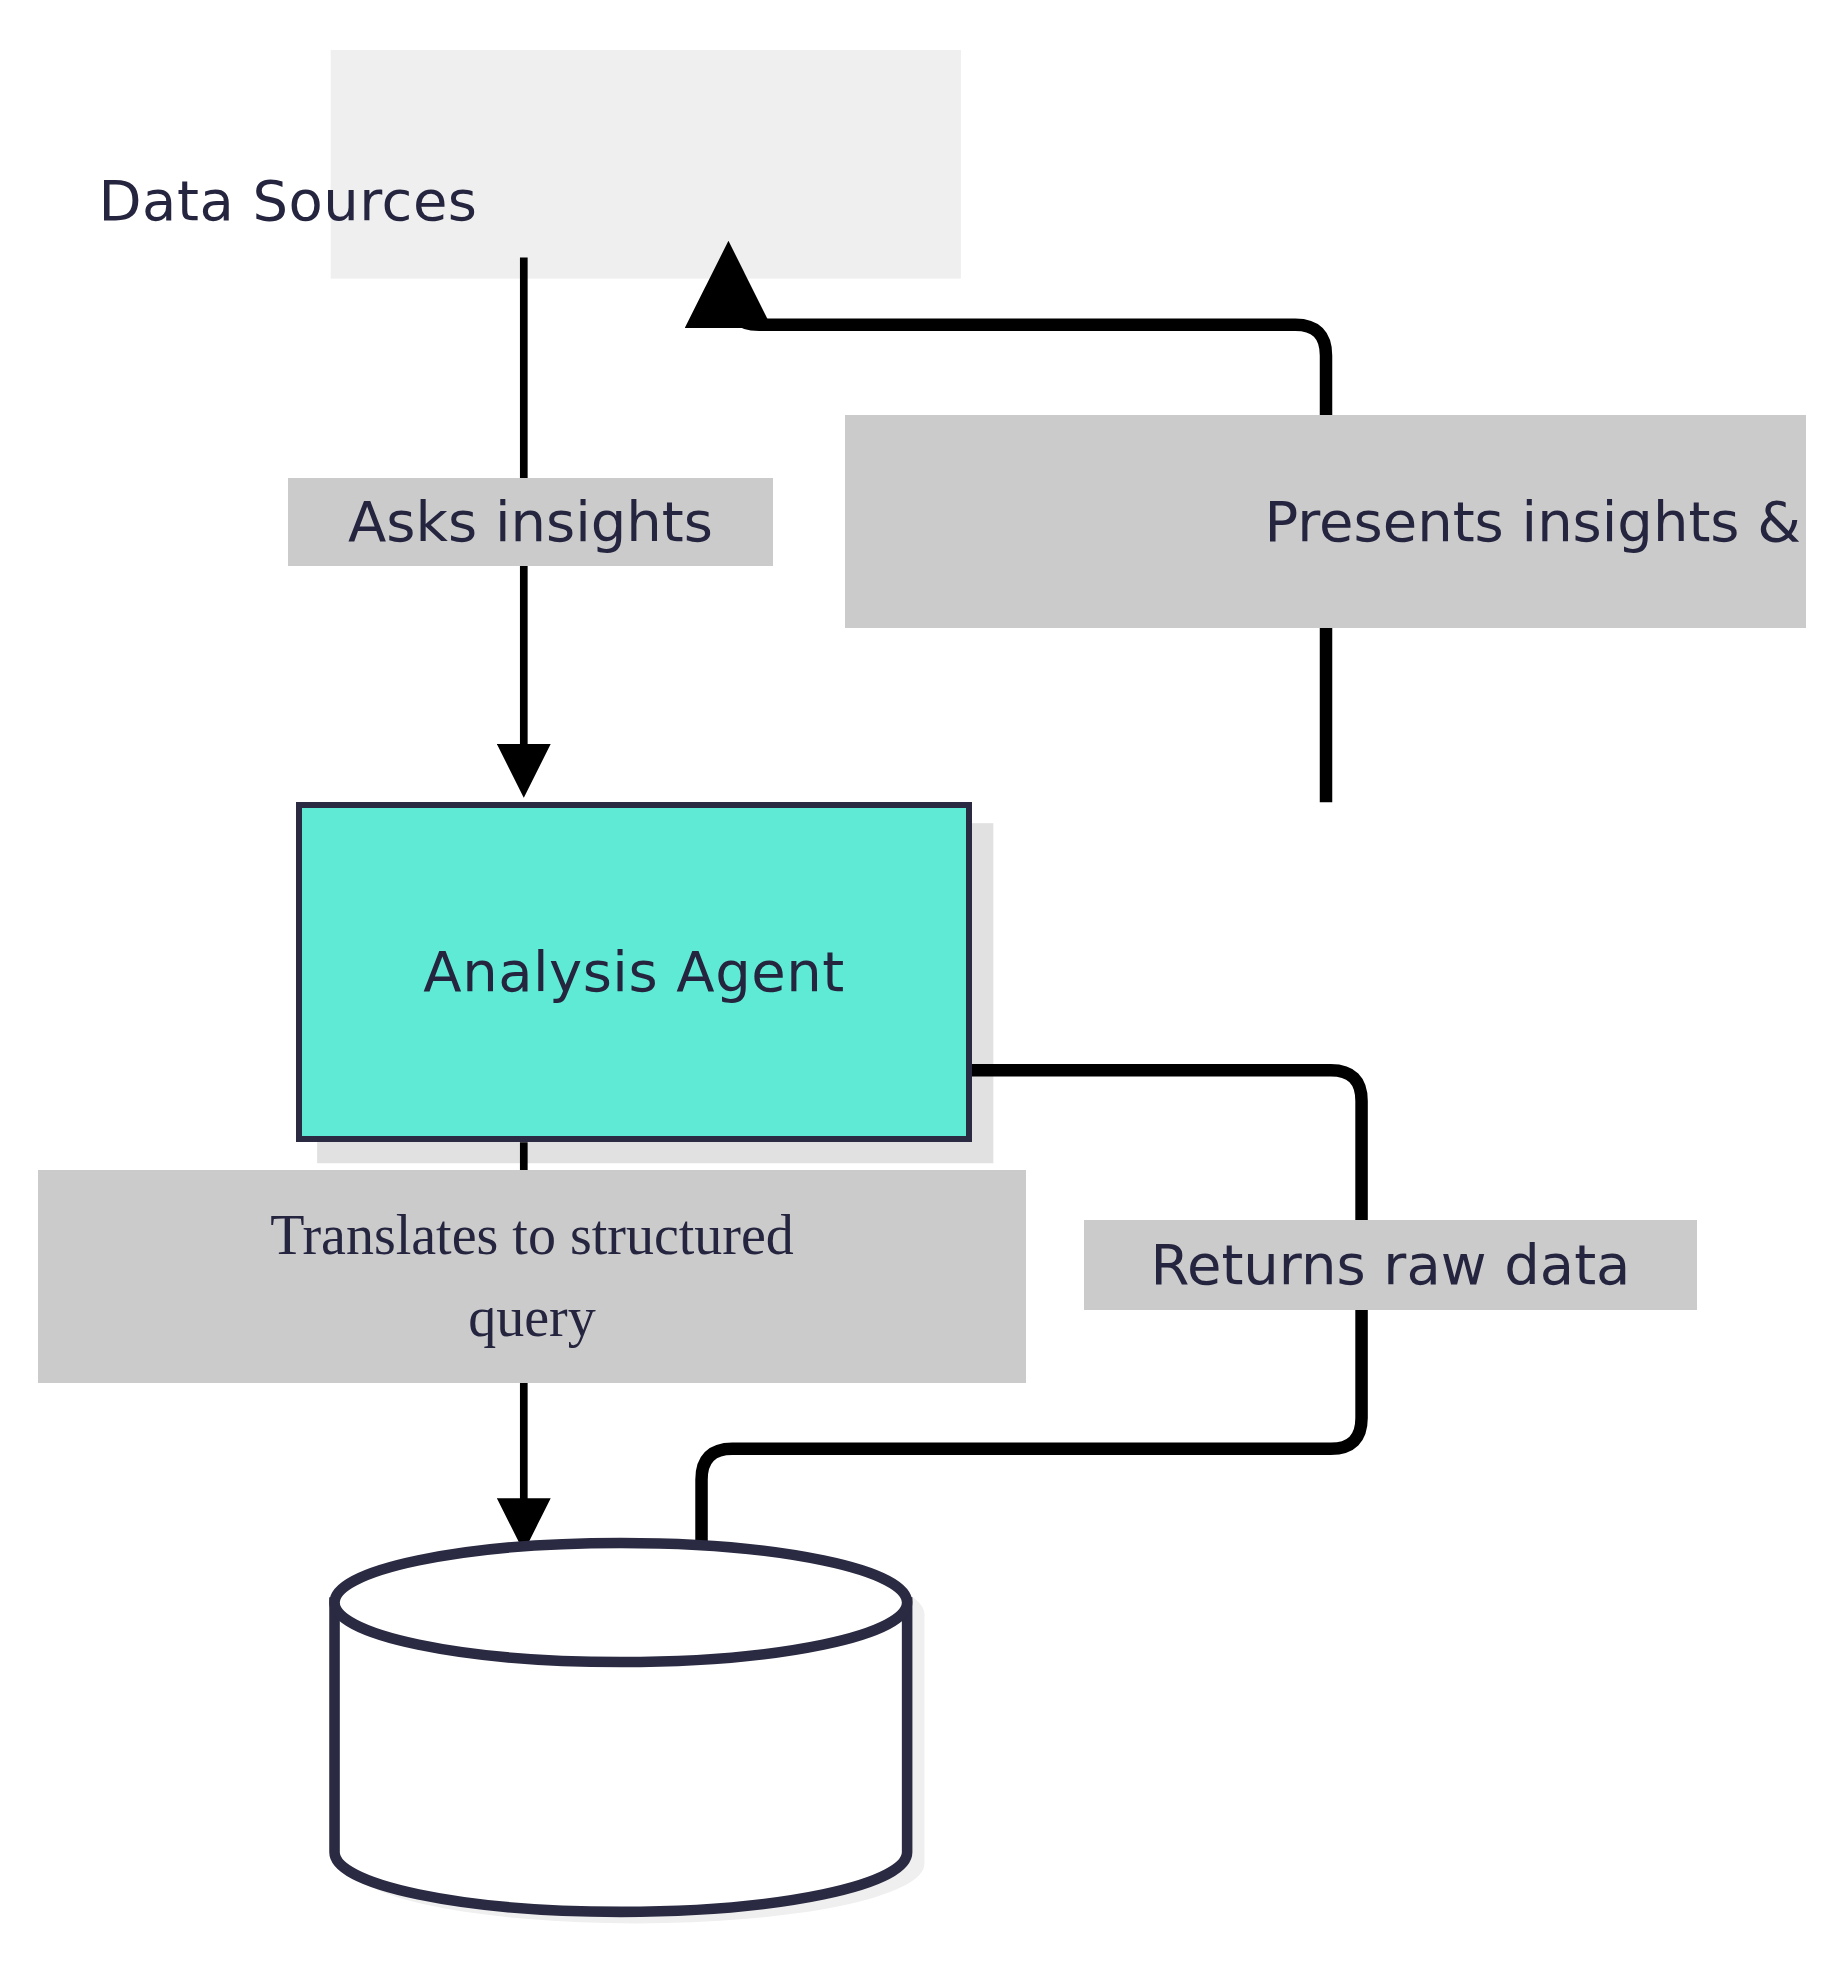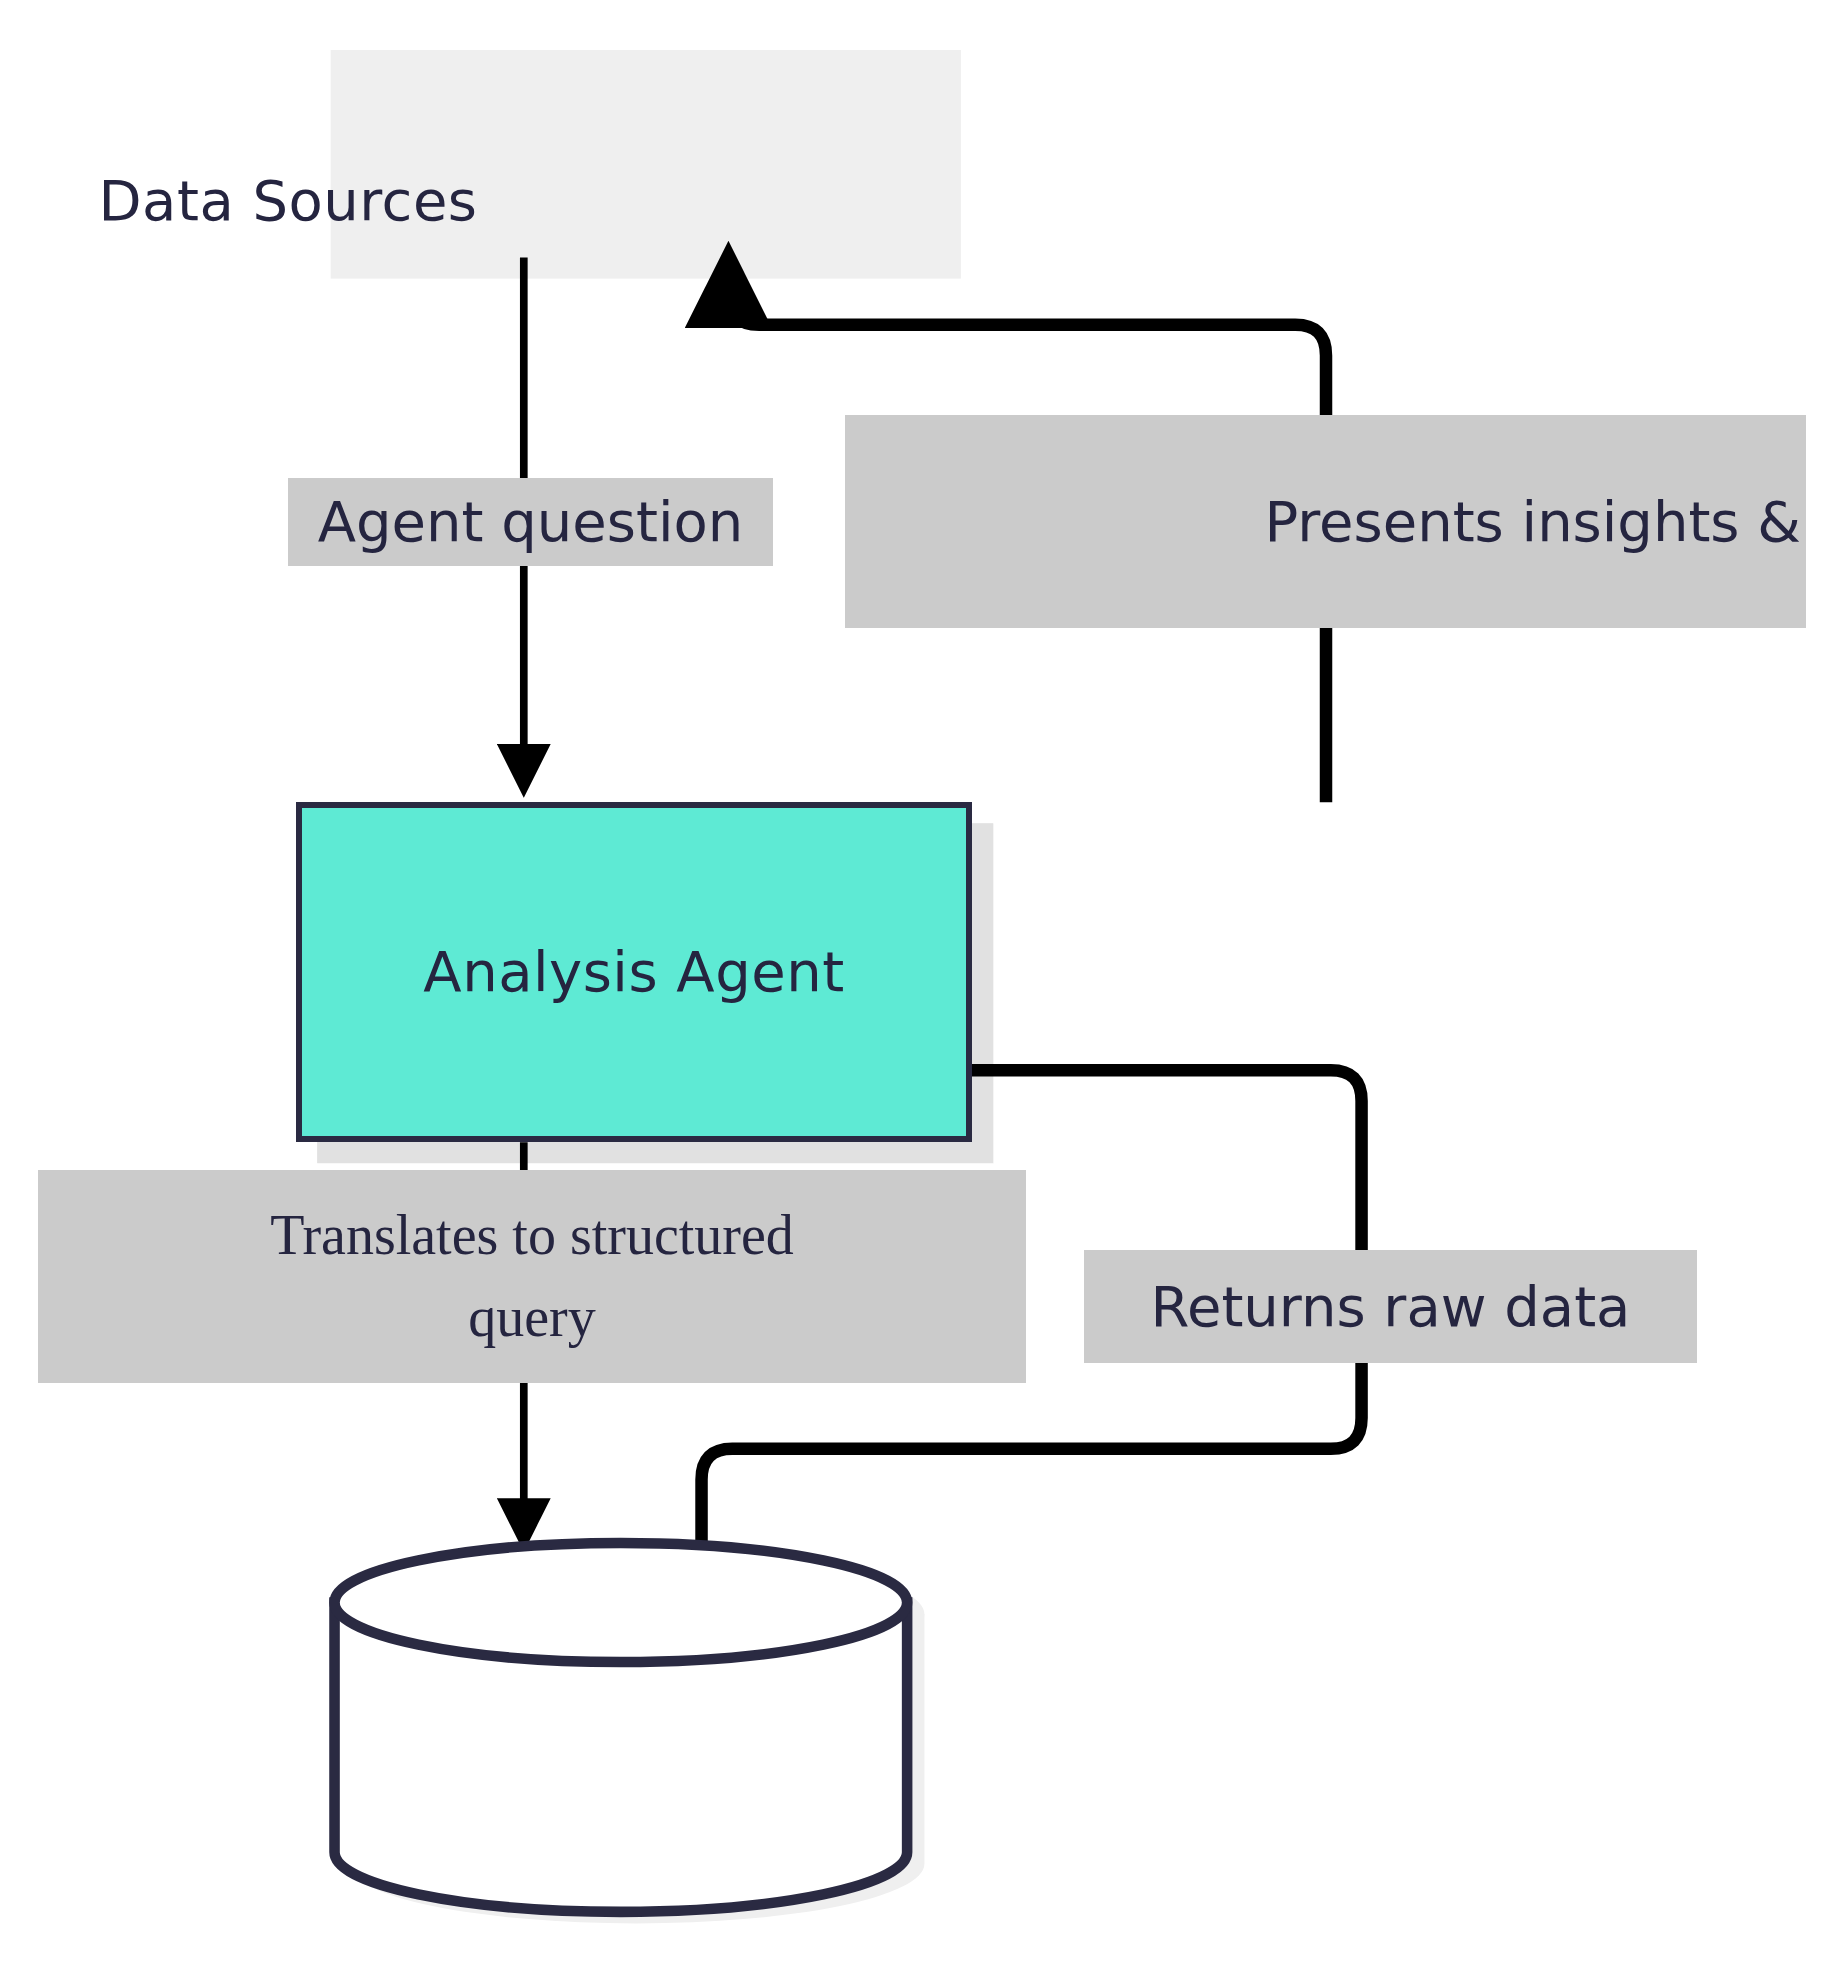--- a/index.html
+++ b/index.html
@@ -28,21 +28,21 @@
       display:flex;align-items:center;justify-content:center;}
 
   
   .edge-label{position:absolute;background:#CBCBCB;color:#252540;
       display:flex;align-items:center;justify-content:center;text-align:center;
       font-size:56px;line-height:1.45;box-sizing:border-box;}
 
   #label-asks-question{left:288px;top:478px;width:485px;height:88px;}
   #label-presents-insights{left:845px;top:415px;width:961px;height:213px;padding:0 5px;justify-content:flex-end;}
   #label-translates-query{left:38px;top:1170px;width:988px;height:213px;padding:0 9.6px;font-family:Liberation Serif, serif;}
-  #label-returns-raw-data{left:1084px;top:1220px;width:613px;height:113px;margin-top:30px;}
+  #label-returns-raw-data{left:1084px;top:1220px;width:613px;height:90px;}
 </style>
 </head>
 <body>
 
 <div id="canvas">
 
   <svg class="layer" viewBox="0 0 1920 2063">
     <rect x="344" y="52" width="656" height="238" fill="#EFEFEF"></rect>
     <rect x="330" y="857" width="704" height="354" fill="#EFEFEF"></rect>
     <g fill="#EFEFEF">
@@ -79,21 +79,21 @@
     <span class="node-label">Analysis Agent</span>
   </div>
 
   <div id="node-data-sources">
     <div class="cyl-text">
       <span class="node-label">Data Sources</span>
     </div>
   </div>
 
   <div class="edge-label" id="label-asks-question">
-    <span>Agent question</span>
+    <span>Asks insights</span>
   </div>
 
   <div class="edge-label" id="label-presents-insights">
     <div>
       <div>Presents insights &amp;</div>
     </div>
   </div>
 
   <div class="edge-label" id="label-translates-query">
     <div>

